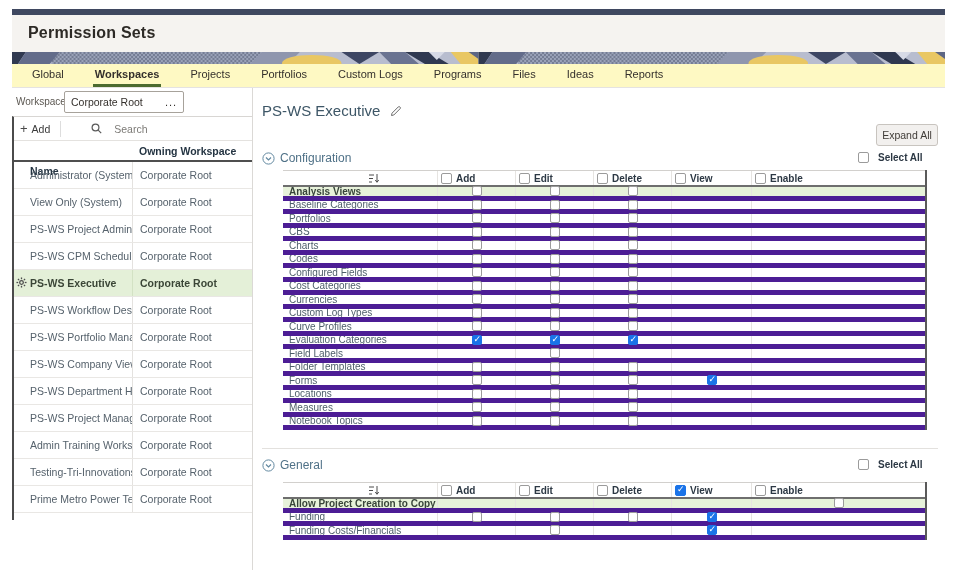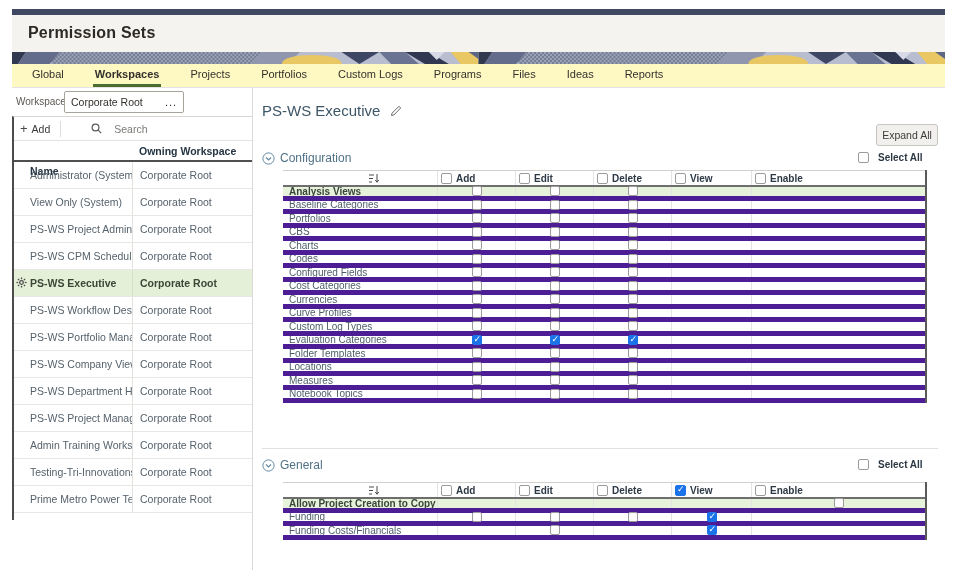--- a/index.html
+++ b/index.html
@@ -405,73 +405,99 @@
           <div class="pcell cw-edit">
             <span class="cb"></span>
           </div>
           <div class="pcell cw-delete">
             <span class="cb"></span>
           </div>
           <div class="pcell cw-view"></div>
           <div class="pcell cw-enable"></div>
         </div>
         <div class="prow">
+          <div class="plabel">Custom Log Types</div>
+          <div class="pcell cw-add">
+            <span class="cb"></span>
+          </div>
+          <div class="pcell cw-edit">
+            <span class="cb"></span>
+          </div>
+          <div class="pcell cw-delete">
+            <span class="cb"></span>
+          </div>
+          <div class="pcell cw-view"></div>
+          <div class="pcell cw-enable"></div>
+        </div>
+        <div class="prow">
           <div class="plabel">Curve Profiles</div>
           <div class="pcell cw-add">
             <span class="cb"></span>
           </div>
           <div class="pcell cw-edit">
             <span class="cb"></span>
           </div>
           <div class="pcell cw-delete">
             <span class="cb"></span>
           </div>
           <div class="pcell cw-view"></div>
           <div class="pcell cw-enable"></div>
         </div>
         <div class="prow">
-          <div class="plabel">Custom Log Types</div>
-          <div class="pcell cw-add">
-            <span class="cb"></span>
-          </div>
-          <div class="pcell cw-edit">
-            <span class="cb"></span>
-          </div>
-          <div class="pcell cw-delete">
-            <span class="cb"></span>
-          </div>
-          <div class="pcell cw-view"></div>
-          <div class="pcell cw-enable"></div>
-        </div>
-        <div class="prow">
           <div class="plabel">Evaluation Categories</div>
           <div class="pcell cw-add">
             <span class="cb checked"></span>
           </div>
           <div class="pcell cw-edit">
             <span class="cb checked"></span>
           </div>
           <div class="pcell cw-delete">
             <span class="cb checked"></span>
           </div>
           <div class="pcell cw-view"></div>
           <div class="pcell cw-enable"></div>
         </div>
         <div class="prow">
+          <div class="plabel">Field Labels</div>
+          <div class="pcell cw-add"></div>
+          <div class="pcell cw-edit">
+            <span class="cb"></span>
+          </div>
+          <div class="pcell cw-delete"></div>
+          <div class="pcell cw-view"></div>
+          <div class="pcell cw-enable"></div>
+        </div>
+        <div class="prow">
           <div class="plabel">Folder Templates</div>
           <div class="pcell cw-add">
             <span class="cb"></span>
           </div>
           <div class="pcell cw-edit">
             <span class="cb"></span>
           </div>
           <div class="pcell cw-delete">
             <span class="cb"></span>
           </div>
           <div class="pcell cw-view"></div>
+          <div class="pcell cw-enable"></div>
+        </div>
+        <div class="prow">
+          <div class="plabel">Forms</div>
+          <div class="pcell cw-add">
+            <span class="cb"></span>
+          </div>
+          <div class="pcell cw-edit">
+            <span class="cb"></span>
+          </div>
+          <div class="pcell cw-delete">
+            <span class="cb"></span>
+          </div>
+          <div class="pcell cw-view">
+            <span class="cb checked"></span>
+          </div>
           <div class="pcell cw-enable"></div>
         </div>
         <div class="prow">
           <div class="plabel">Locations</div>
           <div class="pcell cw-add">
             <span class="cb"></span>
           </div>
           <div class="pcell cw-edit">
             <span class="cb"></span>
           </div>

